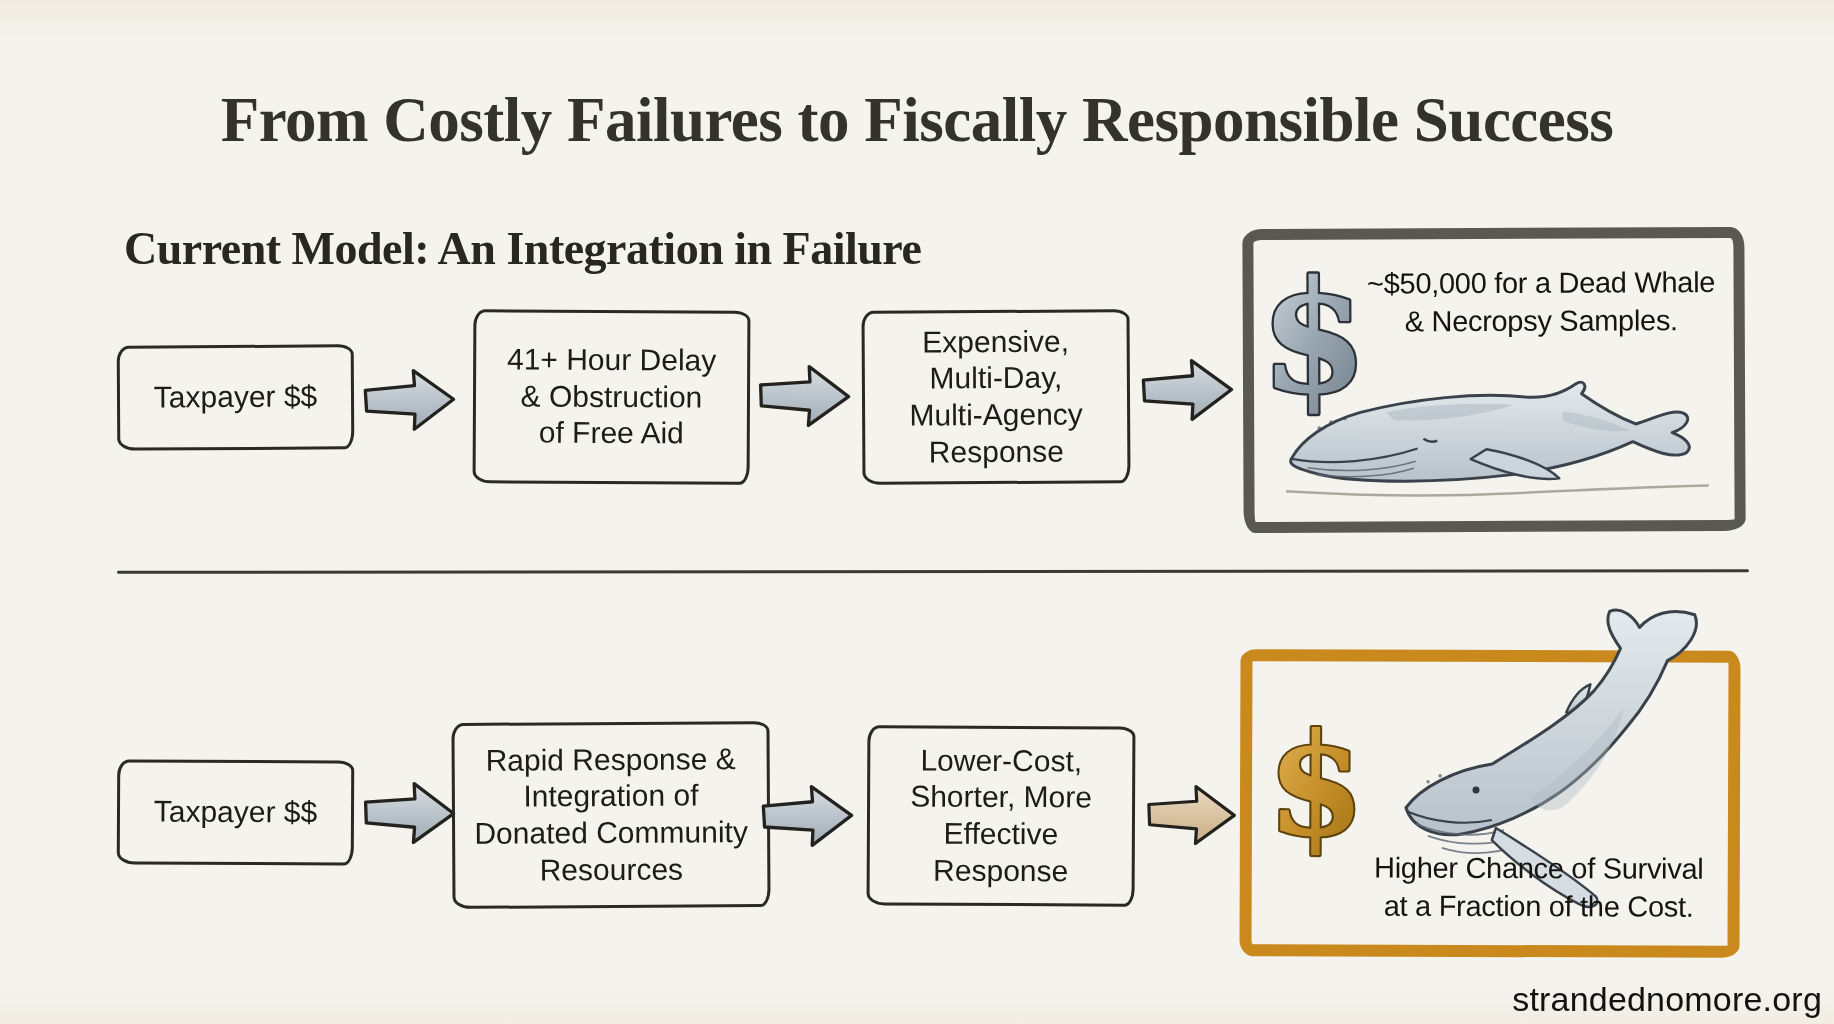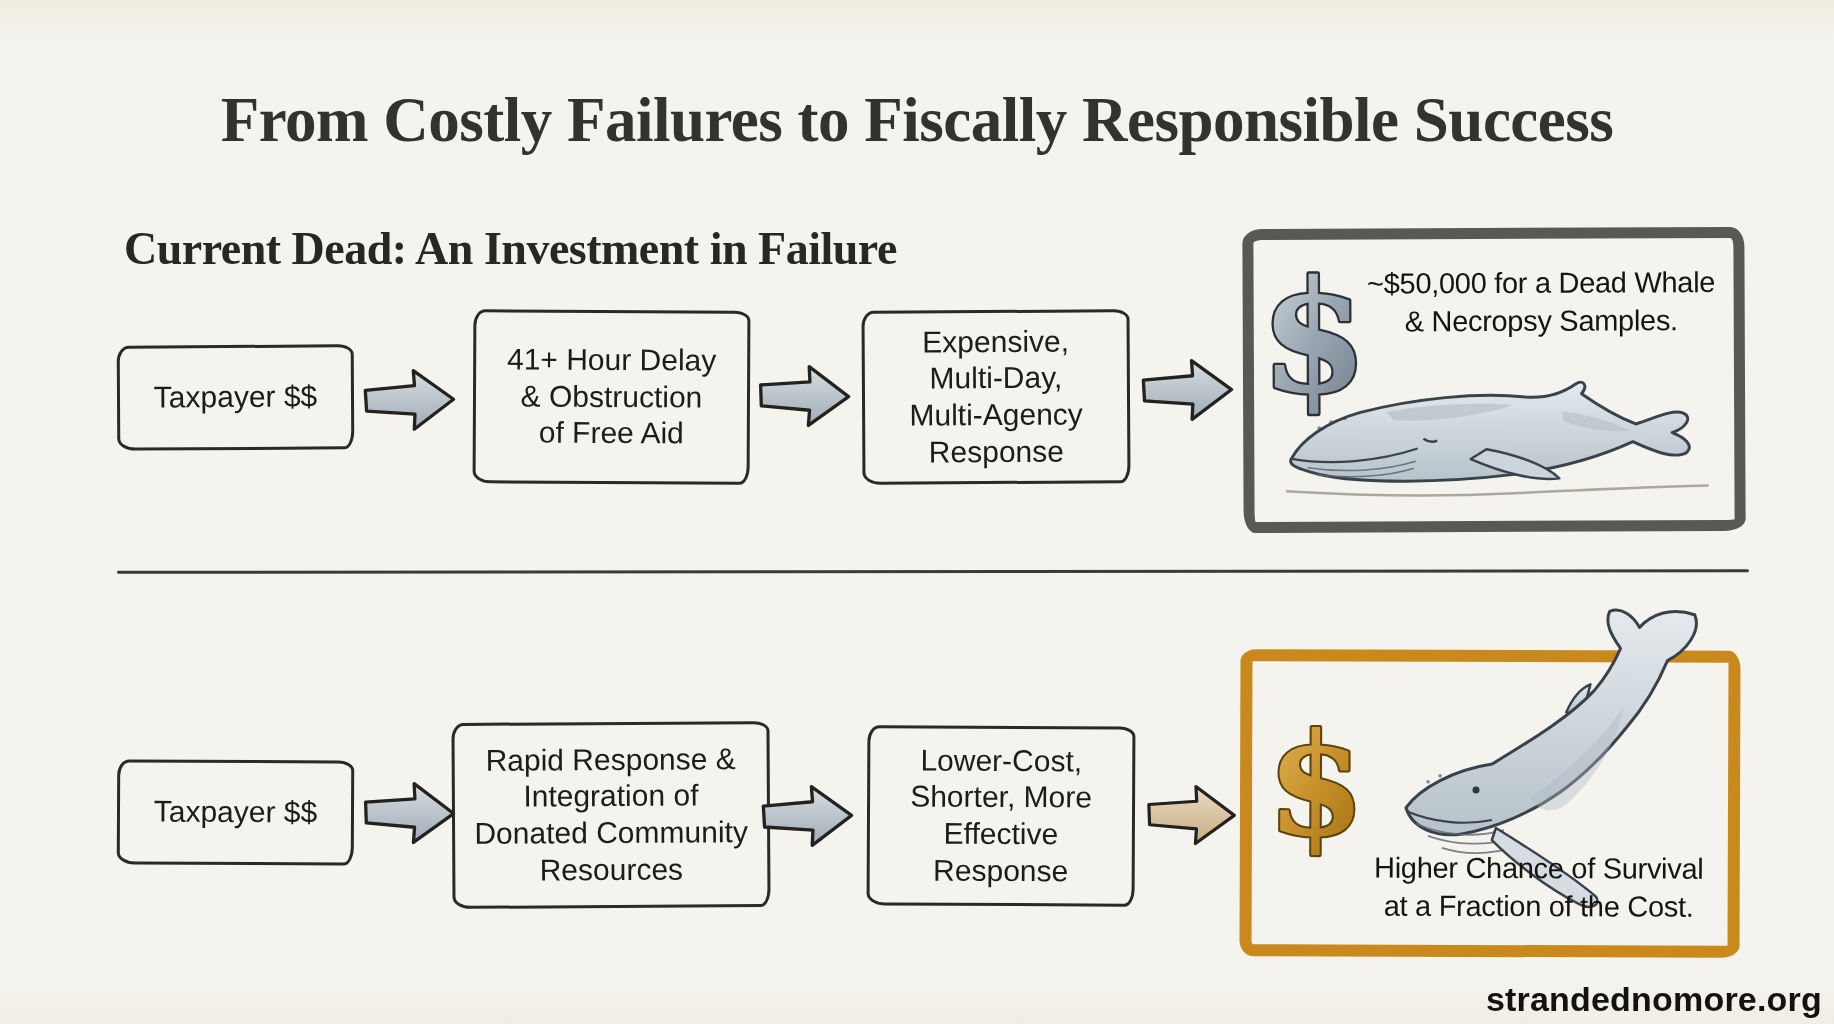--- a/index.html
+++ b/index.html
@@ -66,21 +66,21 @@
   }
   #caption-fail    { left:100px; top:26px;  width:375px; }
   #caption-success { left:98px;  top:188px; width:378px; }
 
   #whale-dead  { position:absolute; left:12px; bottom:6px; width:456px; height:172px; }
   #whale-alive { position:absolute; left:128px; top:-64px; width:330px; height:320px; }
 
   .divider { position:absolute; left:117px; top:570px; width:1632px; height:3px;
              background:#3b3a34; border-radius:2px; transform:rotate(-0.06deg); }
 
-  .footer { position:absolute; right:12px; top:980px; font-size:34px; font-weight:700;
+  .footer { position:absolute; right:12px; top:980px; font-size:34px; font-weight:400;
             color:#14120d; letter-spacing:0.2px; }
 </style>
 </head>
 <body>
 
 <div class="canvas">
 
   <svg width="0" height="0" style="position:absolute" aria-hidden="true">
     <defs>
       <linearGradient id="grad-arrow-gray" x1="0" y1="0" x2="0" y2="1">
@@ -103,21 +103,21 @@
       </linearGradient>
       <linearGradient id="grad-whale" x1="0" y1="0" x2="0" y2="1">
         <stop offset="0" stop-color="#e4eaed"></stop>
           <stop offset="1" stop-color="#b7c2ca"></stop>
       </linearGradient>
     </defs>
   </svg>
 
   <div class="main-title serif">From Costly Failures to Fiscally Responsible Success</div>
 
-  <div class="section-heading serif" id="heading-current">Current Dead: An Investment in Failure</div>
+  <div class="section-heading serif" id="heading-current">Current Model: An Integration in Failure</div>
 
   <div class="step-box tilt-a" id="r1-s1">
     <span class="step-text">Taxpayer $$</span>
   </div>
   <div class="arrow" id="r1-a1">
     <svg viewBox="0 0 100 76">
         <polygon points="3,27 55,23 54,7 96,38 54,69 55,53 4,49" fill="url(#grad-arrow-gray)" stroke="#23221e" stroke-width="3.5" stroke-linejoin="round"></polygon>
       </svg>
   </div>
   <div class="step-box tilt-b" id="r1-s2">

